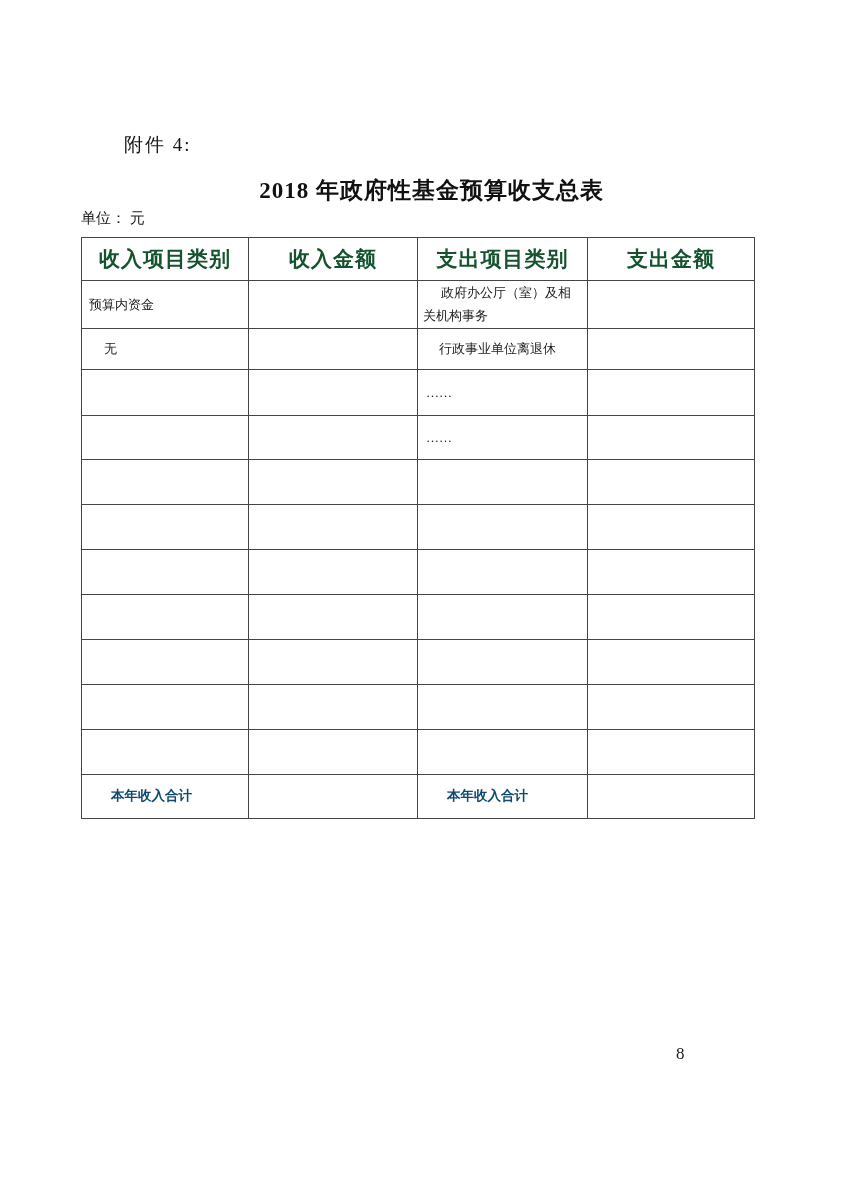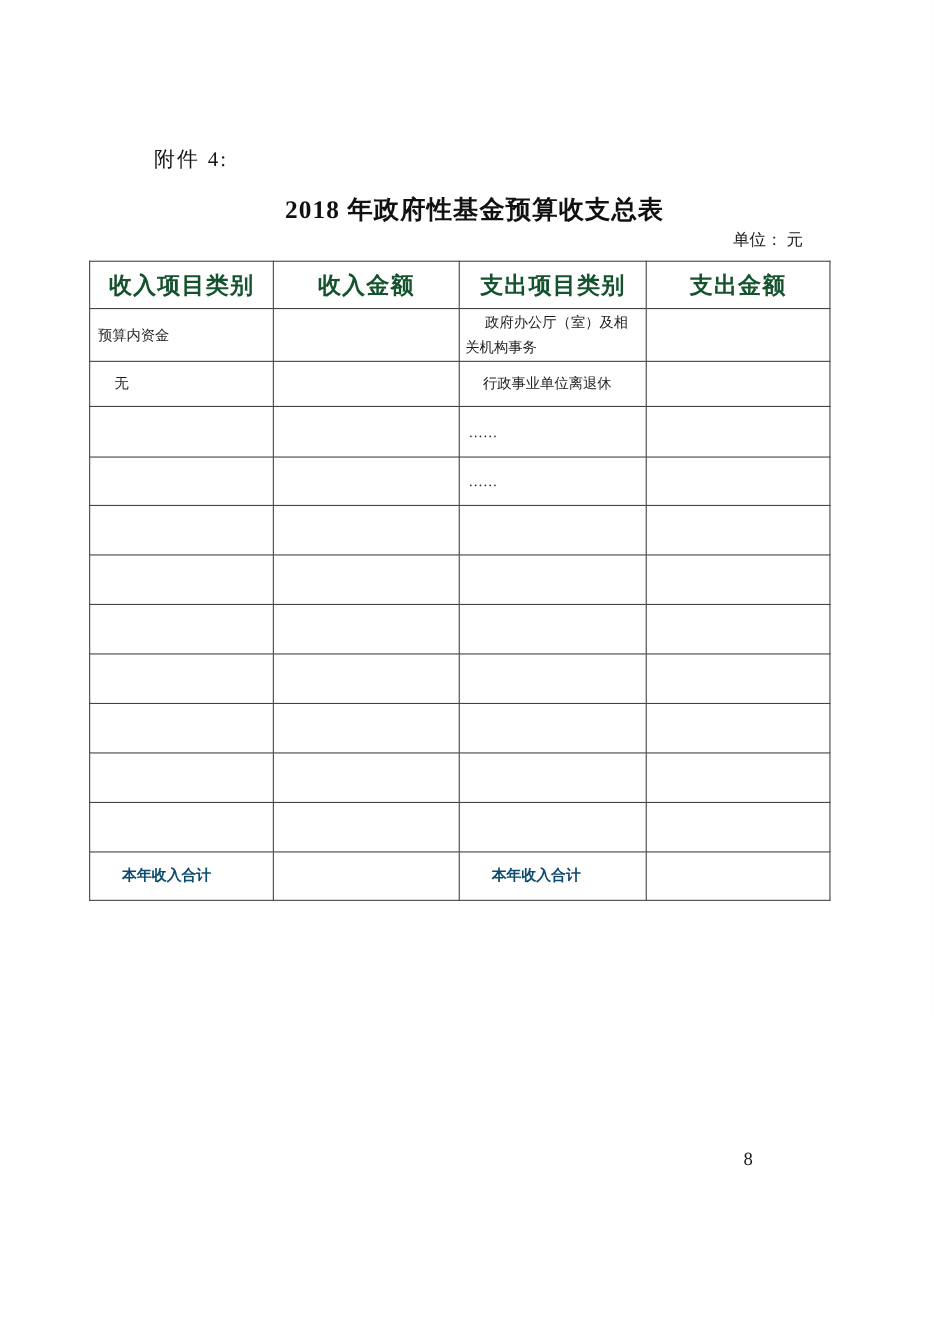--- a/index.html
+++ b/index.html
@@ -16,41 +16,40 @@
     margin: 0 auto;
   }
 
   .attachment-label {
     position: absolute;
     left: 124px;
     top: 132px;
     font-size: 19px;
     letter-spacing: 2px;
     color: #161616;
-    margin-left: 16px;
   }
 
   .doc-title {
     position: absolute;
     left: 95px;
     top: 175px;
     width: 673px;
     text-align: center;
     font-size: 23px;
     font-weight: bold;
     letter-spacing: 1px;
     color: #111111;
   }
 
   .unit-label {
     position: absolute;
     left: 81px;
     top: 209px;
     width: 649px; 
-    text-align: right;
+    text-align: left;
     font-size: 15px;
     color: #1b1b1b;
   }
 
   table.budget-table {
     position: absolute;
     left: 81px;
     top: 237px;
     width: 673px;
     border-collapse: collapse;

